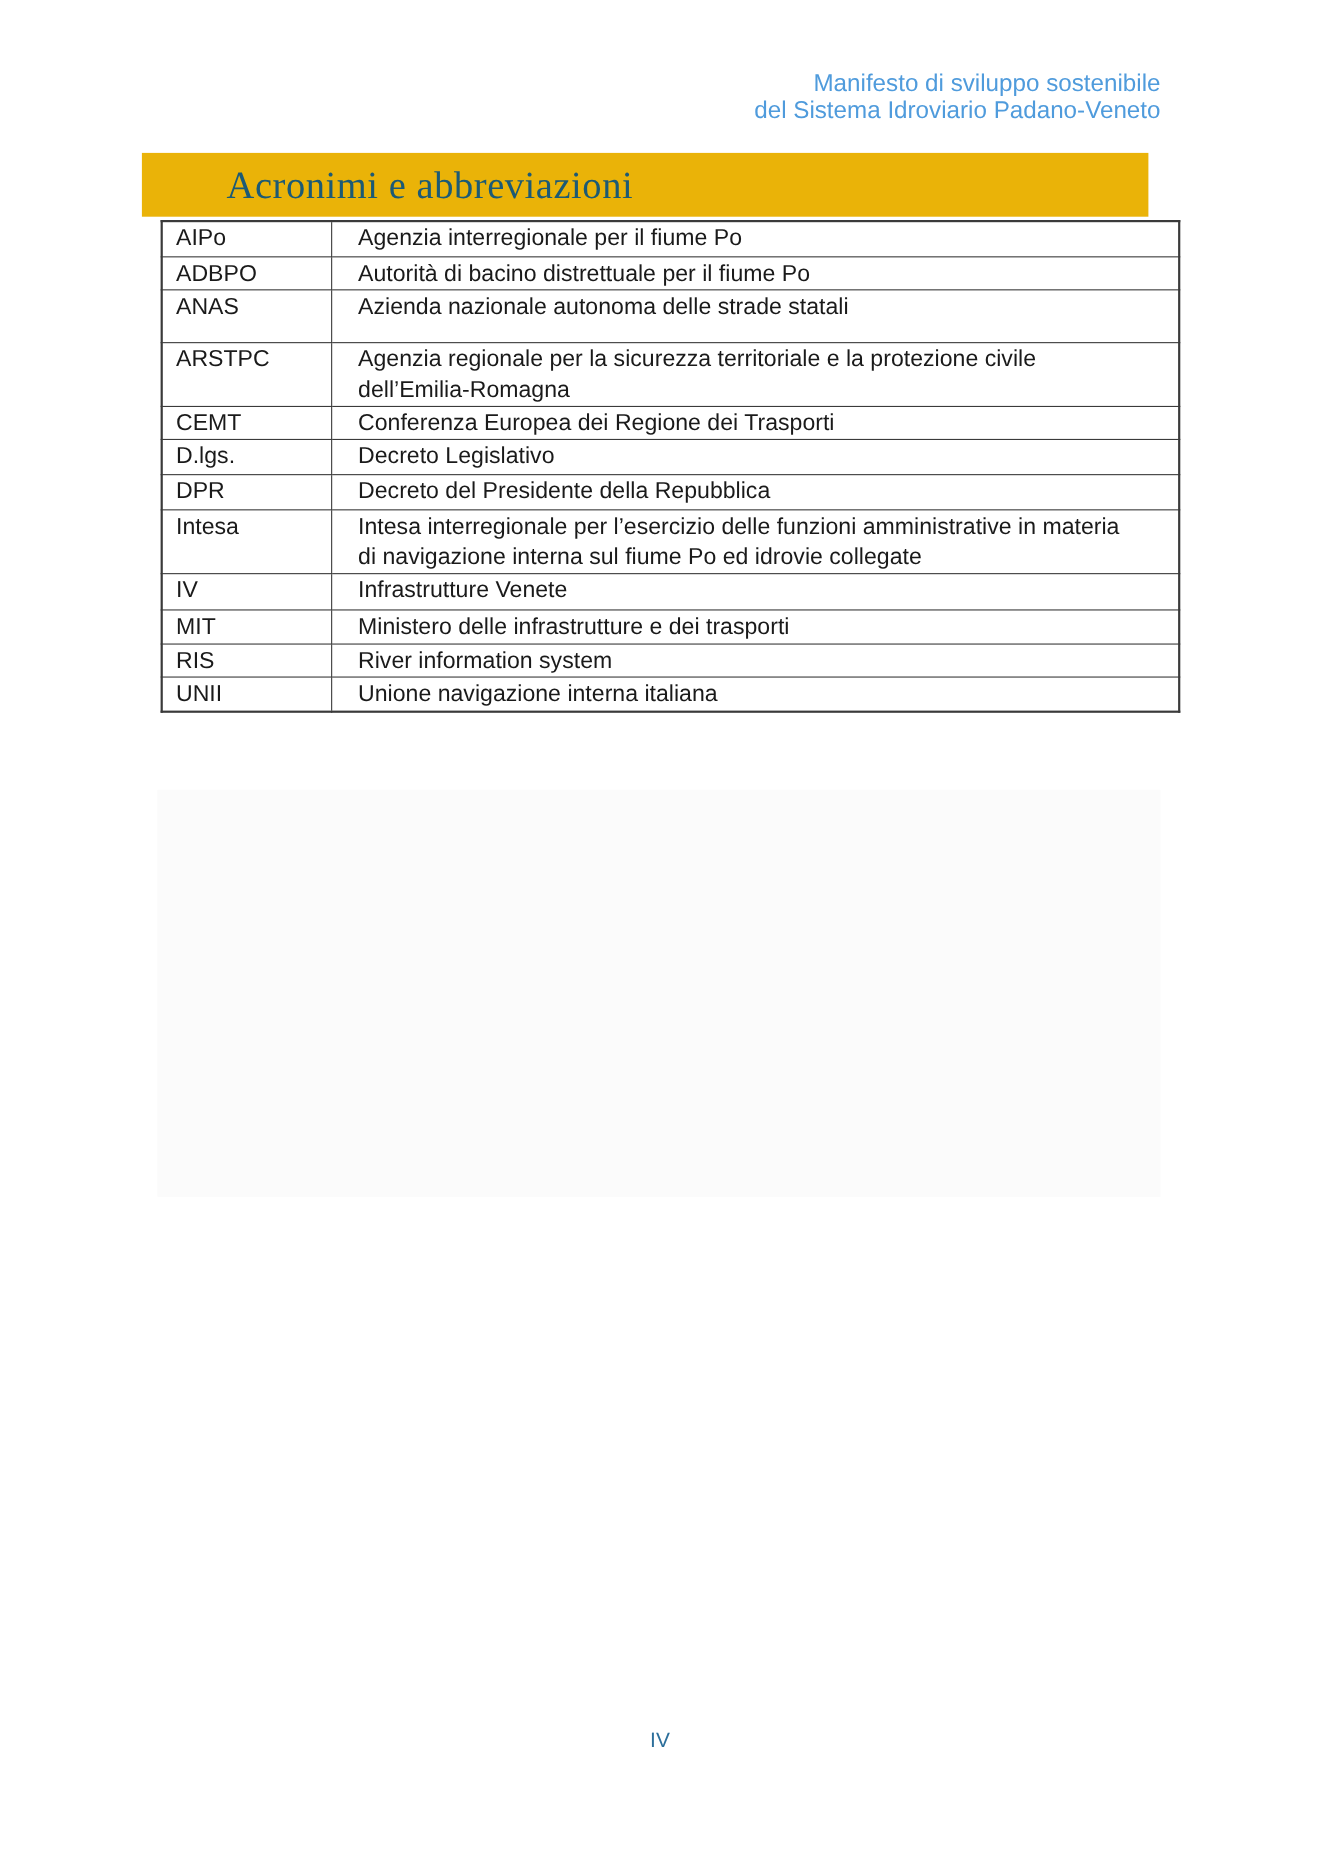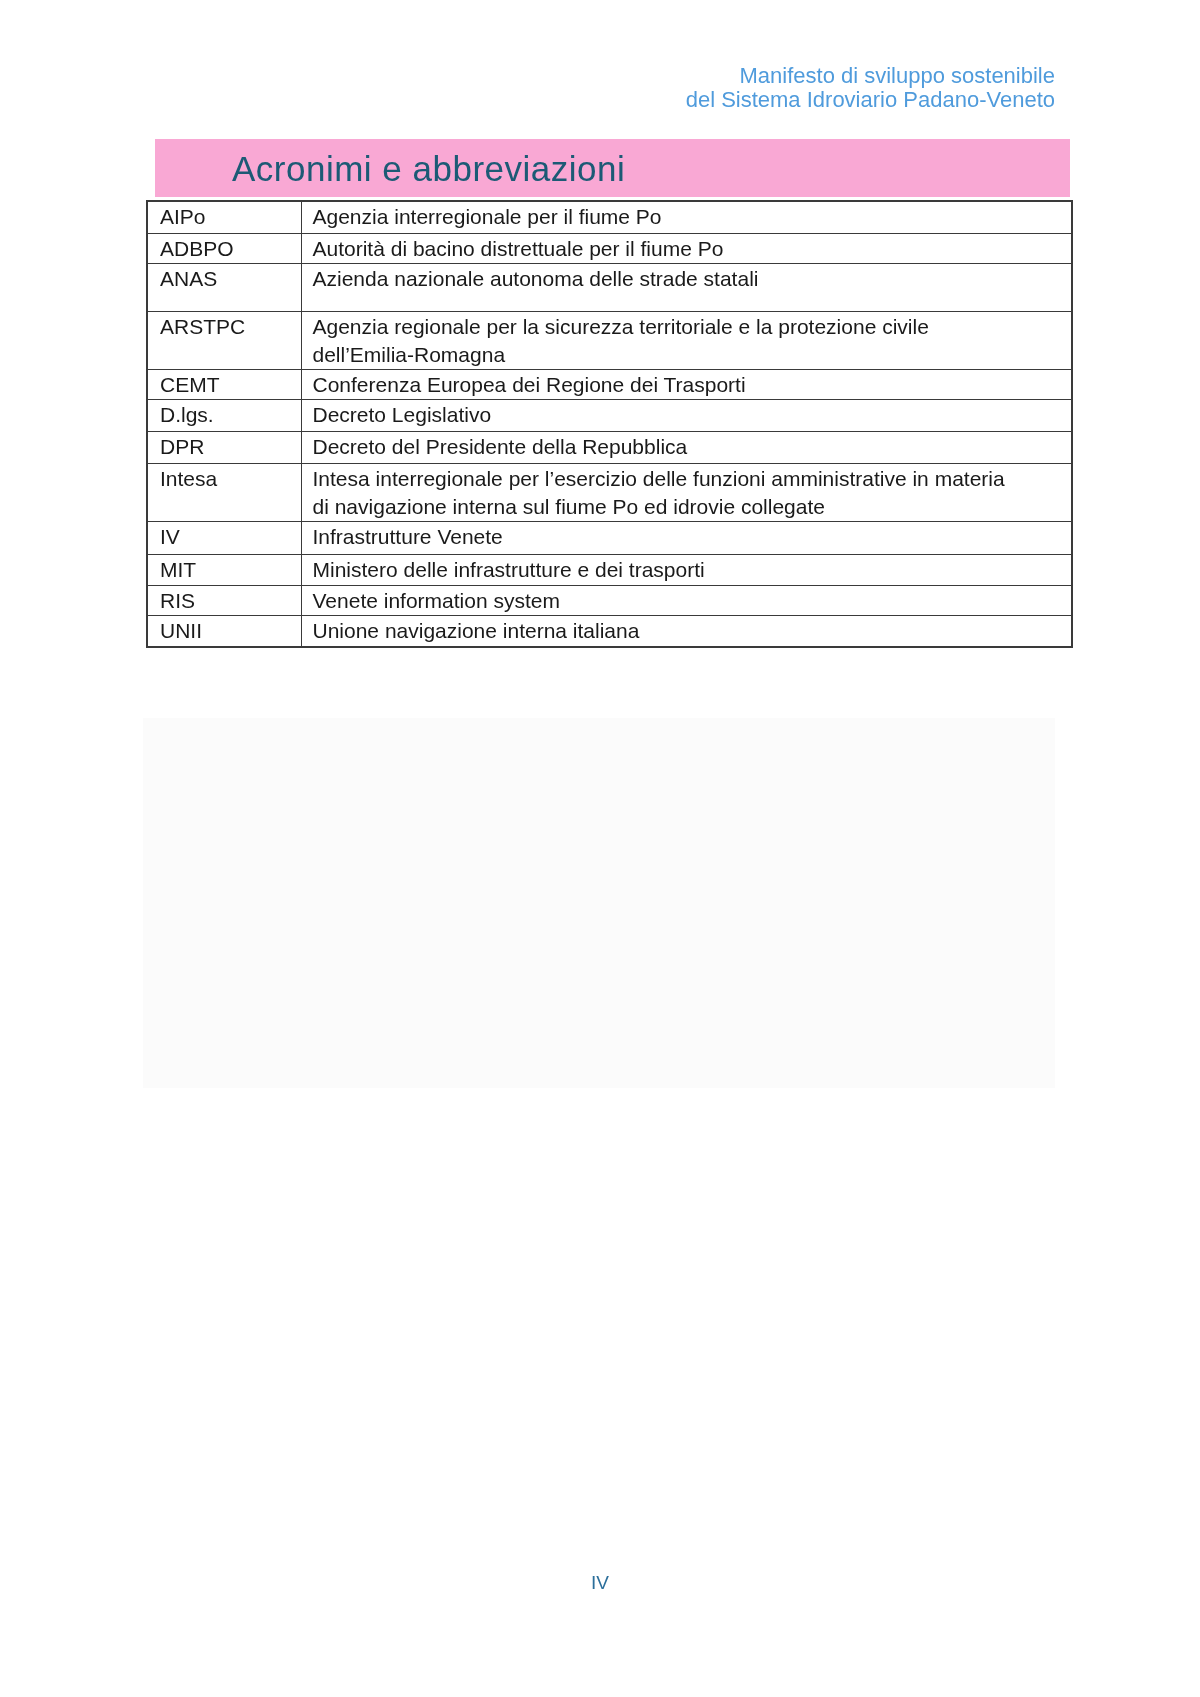--- a/index.html
+++ b/index.html
@@ -16,25 +16,26 @@
     position: absolute;
     top: 64px;
     right: 145px;
     text-align: right;
     color: #4F9BDC;
     font-size: 22px;
     line-height: 24px;
   }
   .title-band {
     position: absolute;
-    left: 155px;
+    left: 129px;
     top: 139px;
     width: 915px;
     height: 58px;
-    background: #f9a8d4;
+    background: #eab308;
+    font-family: Liberation Serif, serif;
   }
   .title {
     margin: 0;
     padding: 8px 0 0 77px;
     font-size: 35px;
     font-weight: 400;
     line-height: 44px;
     color: #1C5A75;
     letter-spacing: 0.5px;
   }
@@ -50,21 +51,21 @@
     border: 2px solid #3a3a3a;
   }
   .acronym-table td {
     border: 1.5px solid #3a3a3a;
     vertical-align: top;
     line-height: 28px;
     padding: 1px 6px 0 12px;
     overflow: hidden;
   }
   .acronym-table td.c2 {
-    padding-left: 11px;
+    padding-left: 24px;
     white-space: pre-line;
   }
   .acronym-table col.col-acronym { width: 154px; }
   .acronym-table tr { height: 31px; }
   .acronym-table tr:nth-child(1)  { height: 32px; }
   .acronym-table tr:nth-child(2)  { height: 27px; }
   .acronym-table tr:nth-child(3)  { height: 48px; }
   .acronym-table tr:nth-child(4)  { height: 56px; }
   .acronym-table tr:nth-child(5)  { height: 30px; margin-top: 20px; }
   .acronym-table tr:nth-child(6)  { height: 32px; }
@@ -151,21 +152,21 @@
       <tr>
         <td class="c1">IV</td>
         <td class="c2">Infrastrutture Venete</td>
       </tr>
       <tr>
         <td class="c1">MIT</td>
         <td class="c2">Ministero delle infrastrutture e dei trasporti</td>
       </tr>
       <tr>
         <td class="c1">RIS</td>
-        <td class="c2">Venete information system</td>
+        <td class="c2">River information system</td>
       </tr>
       <tr>
         <td class="c1">UNII</td>
         <td class="c2">Unione navigazione interna italiana</td>
       </tr>
     </tbody>
   </table>
 
   <div class="gray-panel"></div>
 

